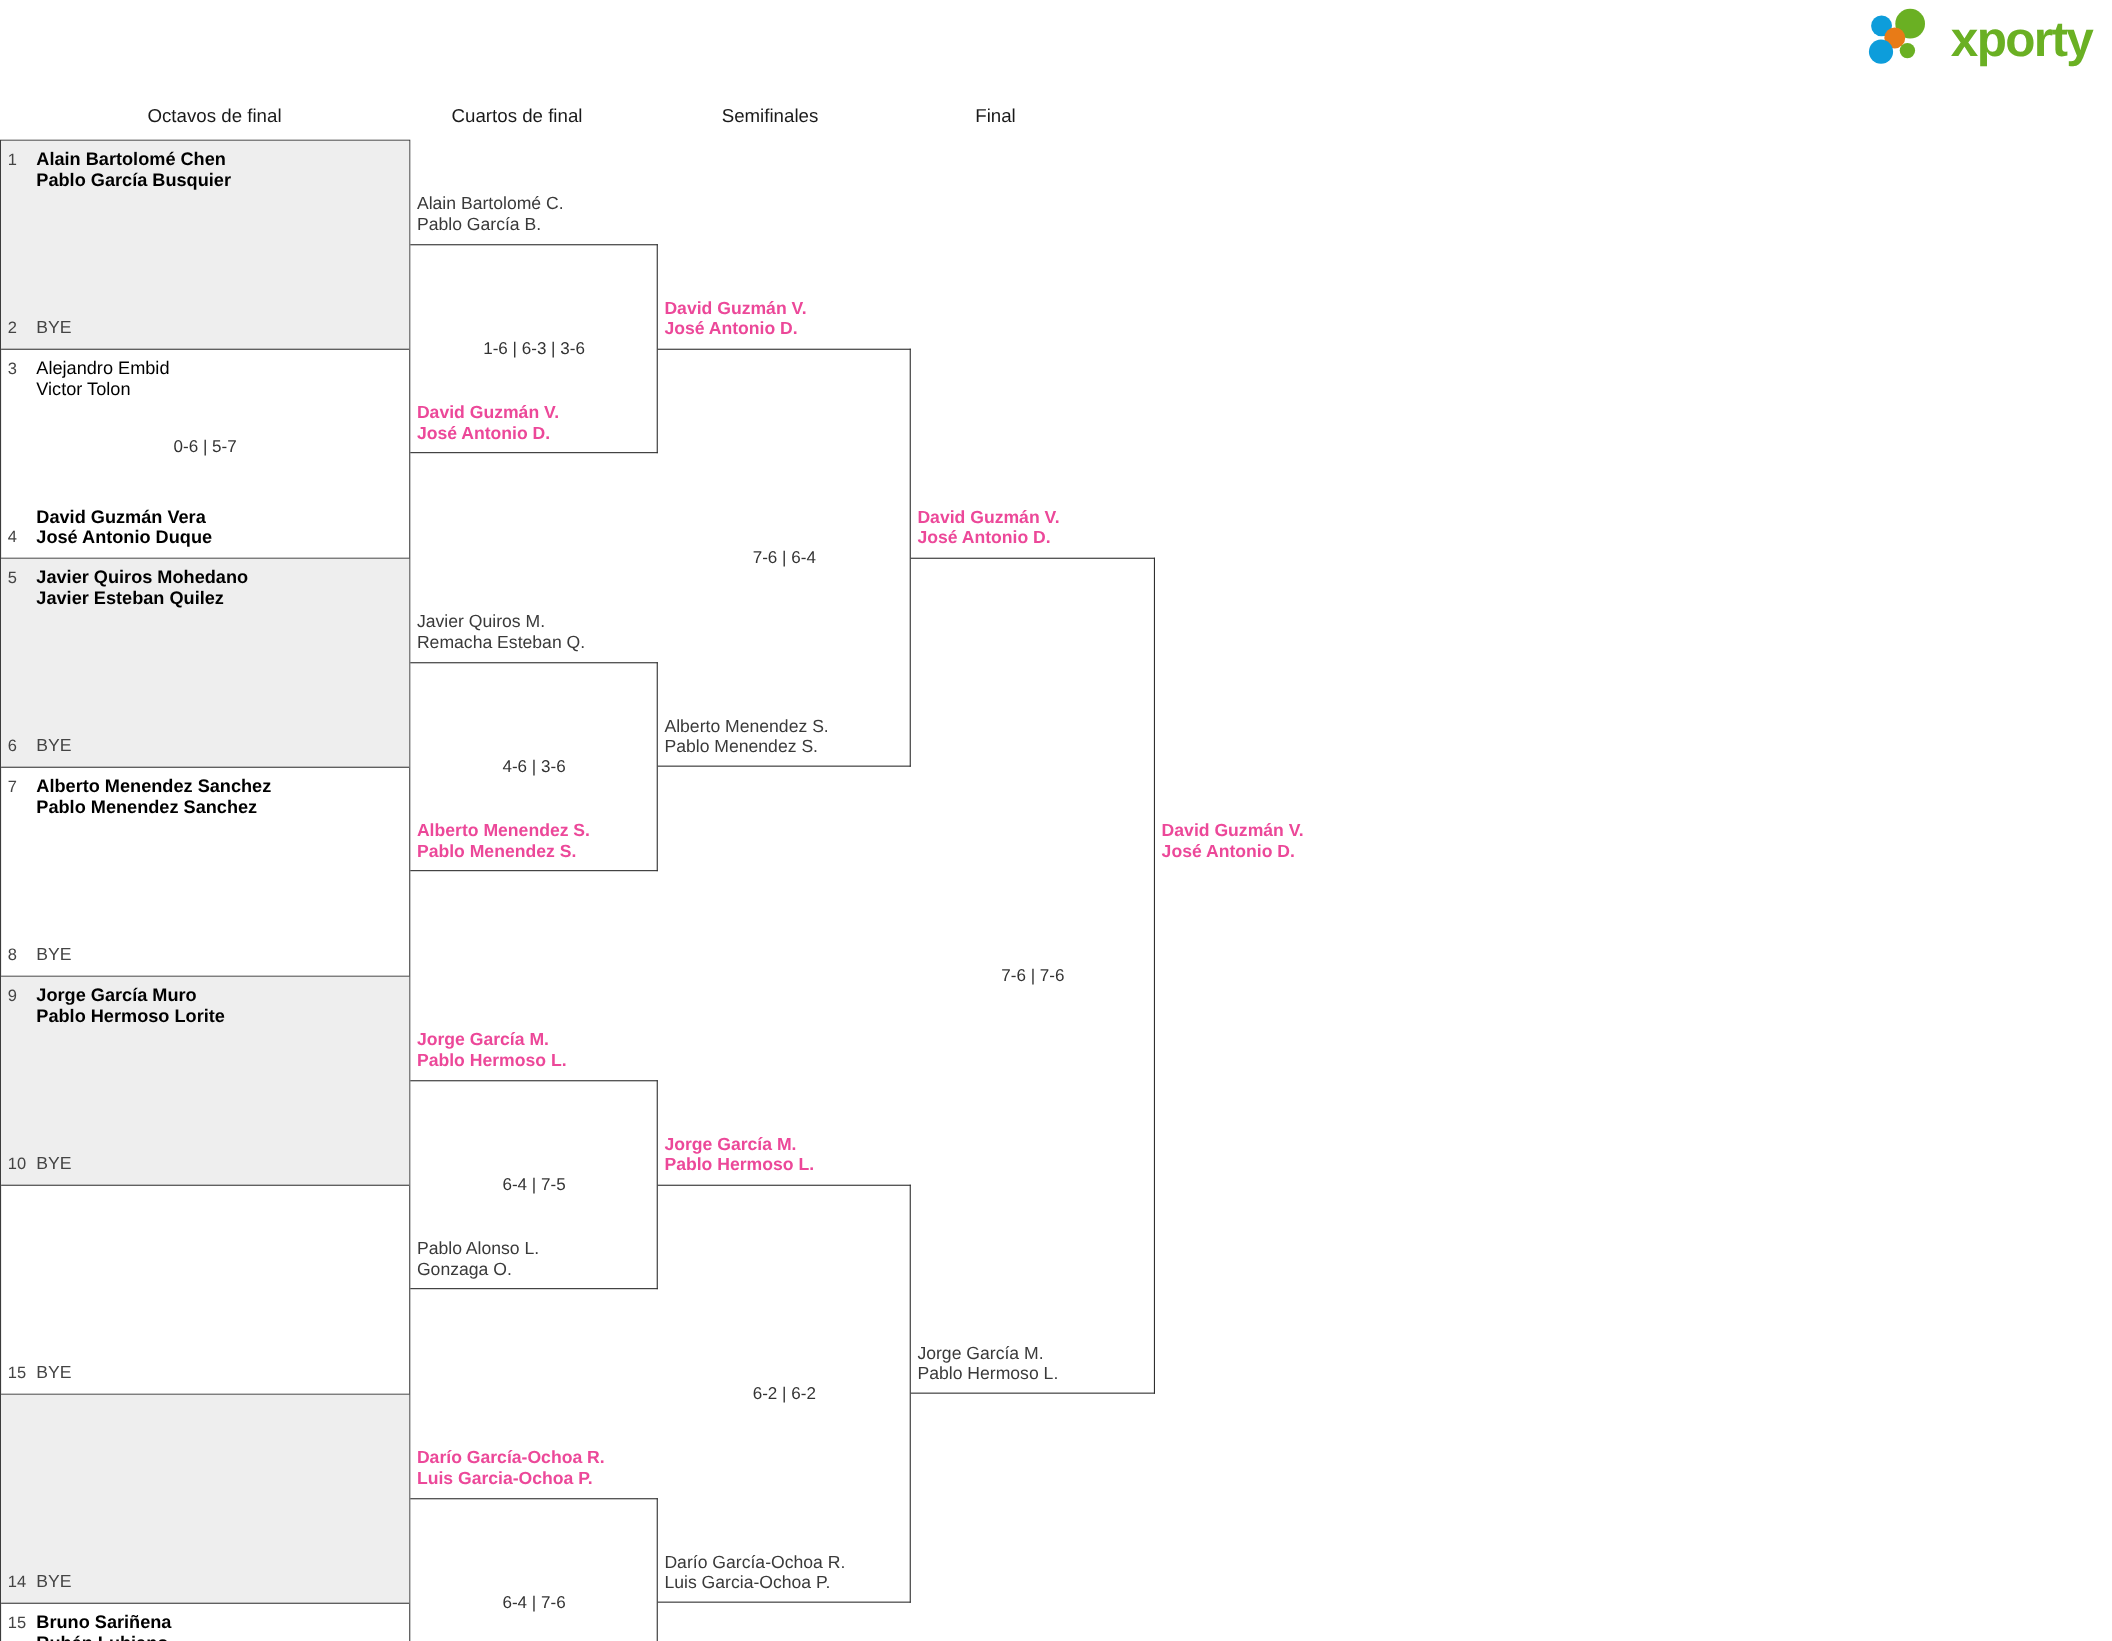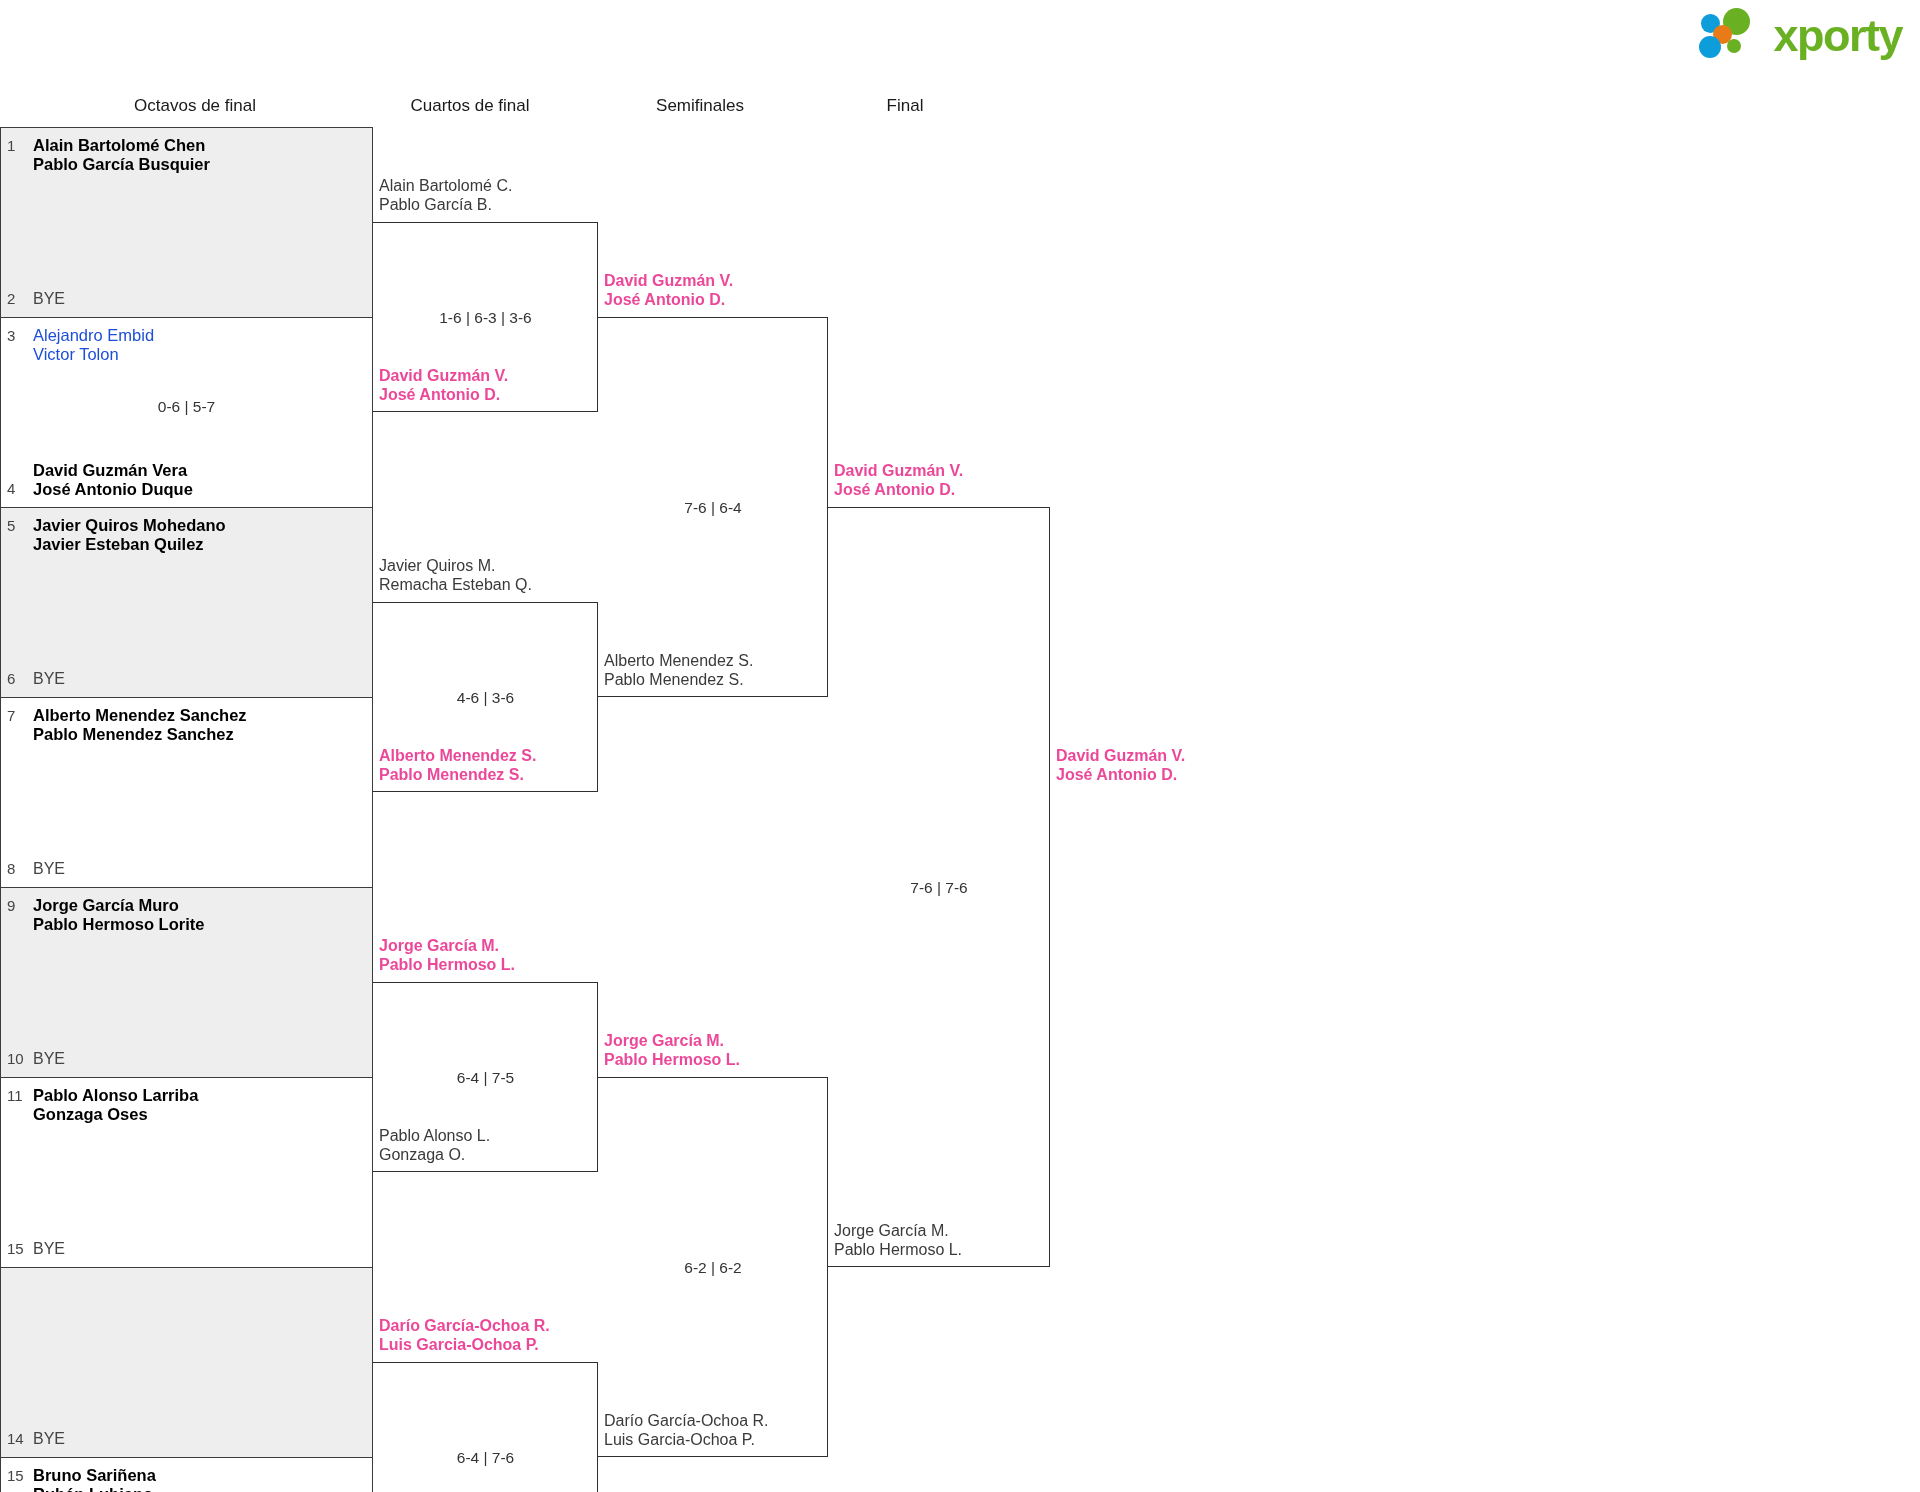--- a/index.html
+++ b/index.html
@@ -30,21 +30,21 @@
   .r1-match:last-child { border-bottom: none; }
   .r1-match.shaded { background: #eeeeee; }
 
   .r1-slot { position: absolute; left: 0; width: 100%; display: flex; align-items: flex-start; padding-left: 6px; }
   .r1-slot.top { top: 8px; }
   .r1-slot.bot { bottom: 8px; align-items: flex-end; }
   .seed { font-size: 15px; color: #444; min-width: 26px; text-align: left; line-height: 20px; }
   .r1-names { display: flex; flex-direction: column; }
   .r1-names .nm { font-size: 16.5px; line-height: 19px; white-space: nowrap; }
   .winner .nm { font-weight: bold; color: #000000; }
-  .loser .nm { font-weight: normal; color: #1d4ed8; }
+  .loser .nm { font-weight: normal; color: #000000; }
   .bye-txt { font-size: 16px; color: #444; line-height: 20px; }
 
   .r1-score { position: absolute; left: 0; width: 100%; text-align: center; font-size: 15.5px; color: #333; }
 
   
   .bx { position: absolute; border: 1px solid #2f2f2f; border-left: none; }
   .ent { position: absolute; display: flex; flex-direction: column; }
   .ent .nm { font-size: 16px; line-height: 19px; white-space: nowrap; }
   .ent.winner .nm { font-weight: bold; color: #ec4899; }
   .ent.loser  .nm { font-weight: normal; color: #3a3a3a; }
@@ -144,27 +144,20 @@
           </div>
         </div>
         <div class="r1-slot bot">
           <span class="seed">10</span>
           <div class="r1-names loser">
             <div class="bye-txt">BYE</div>
           </div>
         </div>
       </div>
       <div class="r1-match">
-        <div class="r1-slot top">
-          <span class="seed">11</span>
-          <div class="r1-names winner">
-            <div class="nm">Pablo Alonso Larriba</div>
-            <div class="nm">Gonzaga Oses</div>
-          </div>
-        </div>
         <div class="r1-slot bot">
           <span class="seed">15</span>
           <div class="r1-names loser">
             <div class="bye-txt">BYE</div>
           </div>
         </div>
       </div>
       <div class="r1-match shaded">
         <div class="r1-slot bot">
           <span class="seed">14</span>

